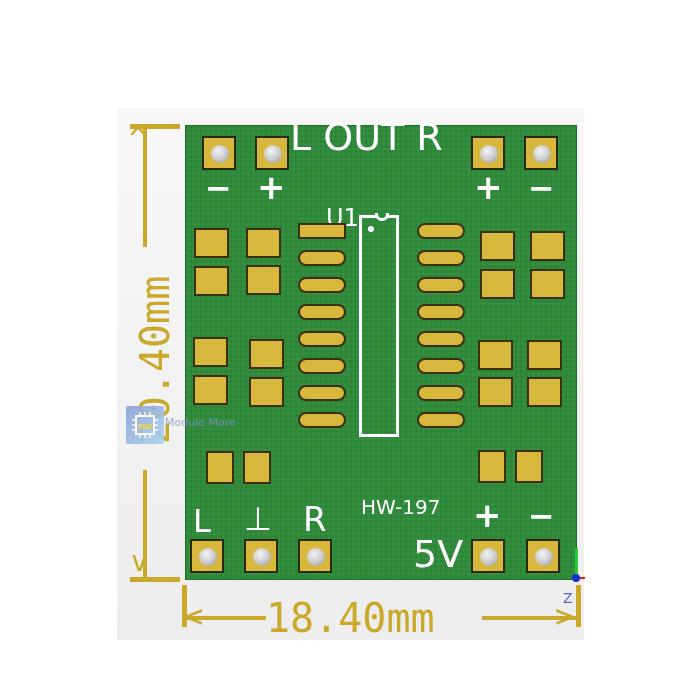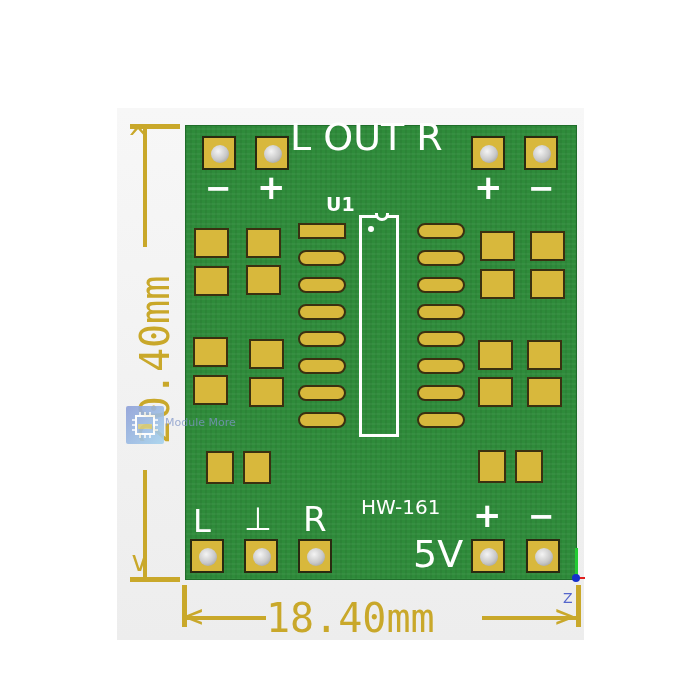--- a/index.html
+++ b/index.html
@@ -100,21 +100,21 @@
 <div class="th-pad" style="left:524px;top:136px;">
     <div class="hole"></div>
   </div>
 
 <div class="silk" style="left:290px;top:118px;font-size:38px;">L OUT R</div>
 <div class="silk" style="left:205px;top:172px;font-size:32px;font-weight:bold;">−</div>
 <div class="silk" style="left:257px;top:170px;font-size:34px;font-weight:bold;">+</div>
 <div class="silk" style="left:474px;top:170px;font-size:34px;font-weight:bold;">+</div>
 <div class="silk" style="left:528px;top:172px;font-size:32px;font-weight:bold;">−</div>
 
-<div class="silk" style="left:326px;top:195px;font-size:19px;font-weight:bold;">U1</div>
+<div class="silk" style="left:326px;top:206px;font-size:24px;font-weight:normal;">U1</div>
 
 <div class="smd-sq" style="left:194px;top:228px;"></div>
 <div class="smd-sq" style="left:246px;top:228px;"></div>
 <div class="smd-sq" style="left:194px;top:266px;"></div>
 <div class="smd-sq" style="left:246px;top:265px;"></div>
 <div class="smd-sq" style="left:193px;top:337px;"></div>
 <div class="smd-sq" style="left:249px;top:339px;"></div>
 <div class="smd-sq" style="left:193px;top:375px;"></div>
 <div class="smd-sq" style="left:249px;top:377px;"></div>
 
@@ -148,21 +148,21 @@
 <div class="soic-pad" style="left:417px;top:331px;"></div>
 <div class="soic-pad" style="left:417px;top:358px;"></div>
 <div class="soic-pad" style="left:417px;top:385px;"></div>
 <div class="soic-pad" style="left:417px;top:412px;"></div>
 
 <div class="ic-outline">
   <div class="ic-notch"></div>
   <div class="ic-dot"></div>
 </div>
 
-<div class="silk" style="left:361px;top:497px;font-size:20px;">HW-161</div>
+<div class="silk" style="left:361px;top:497px;font-size:20px;">HW-197</div>
 
 <div class="silk" style="left:193px;top:505px;font-size:32px;">L</div>
 <div class="silk" style="left:244px;top:503px;font-size:32px;">⊥</div>
 <div class="silk" style="left:303px;top:502px;font-size:34px;">R</div>
 <div class="silk" style="left:473px;top:498px;font-size:34px;font-weight:bold;">+</div>
 <div class="silk" style="left:528px;top:500px;font-size:32px;font-weight:bold;">−</div>
 <div class="silk" style="left:413px;top:535px;font-size:38px;text-align:center;">5V</div>
 
 <div class="th-pad" style="left:190px;top:539px;">
     <div class="hole"></div>

